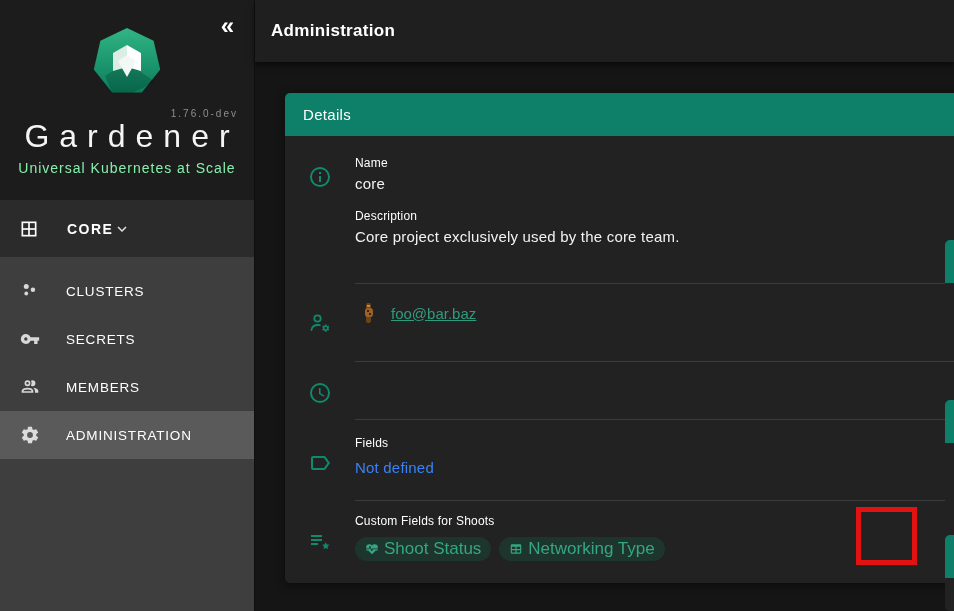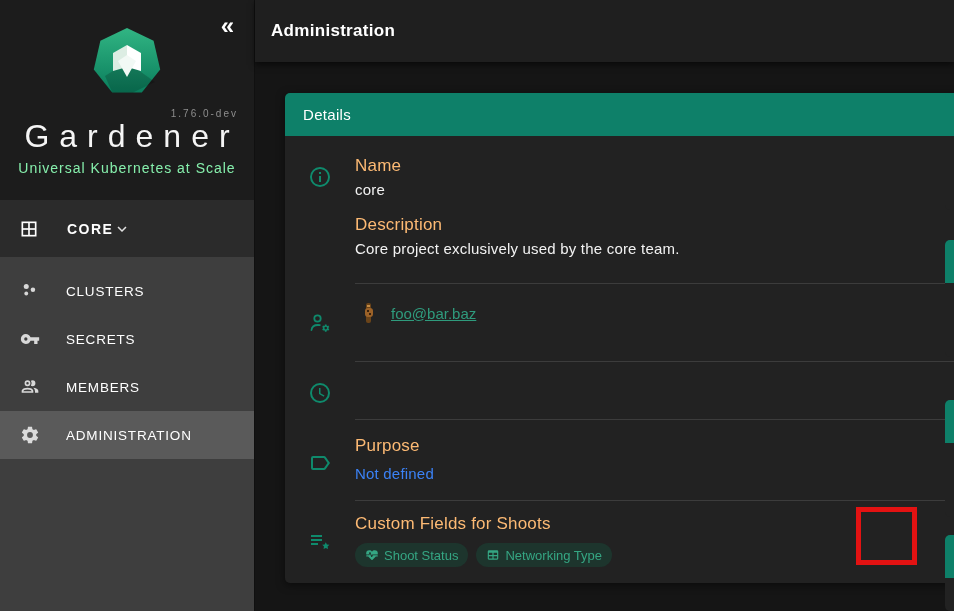--- a/index.html
+++ b/index.html
@@ -46,21 +46,21 @@
   
   .details-card { position:absolute; left:30px; top:31px; width:748px; border-radius:5px;
                   overflow:hidden; box-shadow:0 2px 8px rgba(0,0,0,.5); }
   .card-header { height:43px; background:#0e8069; color:#fff; display:flex; align-items:center;
                  padding:0 18px; font-size:15px; letter-spacing:.3px; }
   .card-body { background:#222222; }
 
   .sect { position:relative; }
   .sect .icon-col { position:absolute; left:0; width:70px; display:flex; justify-content:center; }
   .t-ico { width:24px; height:24px; color:#0f8a6c; }
-  .label { font-size:17px; color:#fdba74; letter-spacing:.2px; }
+  .label { font-size:12px; color:#ffffff; letter-spacing:.2px; }
   .value { font-size:15px; color:#f2f2f2; margin-top:5px; letter-spacing:.2px; }
   .value.muted { color:#3b82f6; }
   .textcol { padding-left:70px; padding-right:80px; }
   .action-btn { position:absolute; right:25px; background:none; border:none; cursor:pointer;
                 color:#e8e8e8; width:22px; height:22px; padding:0; }
   .action-btn svg { width:20px; height:20px; }
   .divider { height:1px; background:rgba(255,255,255,.12); margin-left:70px; }
 
   .sect-namedesc { height:147px; }
   .sect-namedesc .icon-col { top:29px; }
@@ -85,21 +85,21 @@
   .sect-purpose .icon-col { top:31px; }
   .f-purpose { padding-top:16px; }
   .f-purpose .value { margin-top:9px; }
   .btn-edit-purpose { top:42px; }
 
   .sect-custom { height:82px; }
   .sect-custom .icon-col { top:29px; }
   .f-custom { padding-top:13px; }
   .chips { display:flex; gap:8px; margin-top:9px; }
   .chip { display:inline-flex; align-items:center; gap:5px; height:24px; padding:0 10px;
-          border-radius:12px; background:#1d352d; color:#35a683; font-size:13px; cursor:pointer; }
+          border-radius:12px; background:#1d352d; color:#35a683; font-size:17px; cursor:pointer; }
   .chip svg { width:14px; height:14px; }
   .btn-gear { top:20px; right:21px; width:28px; height:28px; }
   .btn-gear svg { width:26px; height:26px; }
 
   
   .red-highlight { position:absolute; left:601px; top:445px; width:61px; height:58px;
                    border:5px solid #e31212; pointer-events:none; z-index:5; }
 
   
   .sliver { position:absolute; left:690px; width:9px; border-radius:5px 0 0 5px; overflow:hidden; }
@@ -272,21 +272,21 @@
           <div class="divider"></div>
 
           <div class="sect sect-purpose">
             <div class="icon-col">
               <svg class="t-ico" viewBox="0 0 24 24" fill="currentColor">
                 <path d="M16,17H5V7H16L19.55,12M17.63,5.84C17.27,5.33 16.67,5 16,5H5A2,2 0 0,0 3,7V17A2,2 0 0,0 5,19H16C16.67,19 17.27,18.66 17.63,18.15L22,12L17.63,5.84Z"></path>
               </svg>
             </div>
             <div class="textcol">
               <div class="f-purpose">
-                <div class="label">Purpose</div>
+                <div class="label">Fields</div>
                 <div class="value muted">Not defined</div>
               </div>
             </div>
             <button class="action-btn btn-edit-purpose">
               <svg viewBox="0 0 24 24" fill="currentColor">
                 <path d="M20.71,7.04C21.1,6.65 21.1,6 20.71,5.63L18.37,3.29C18,2.9 17.35,2.9 16.96,3.29L15.12,5.12L18.87,8.87M3,17.25V21H6.75L17.81,9.93L14.06,6.18L3,17.25Z"></path>
               </svg>
             </button>
           </div>
           <div class="divider"></div>

